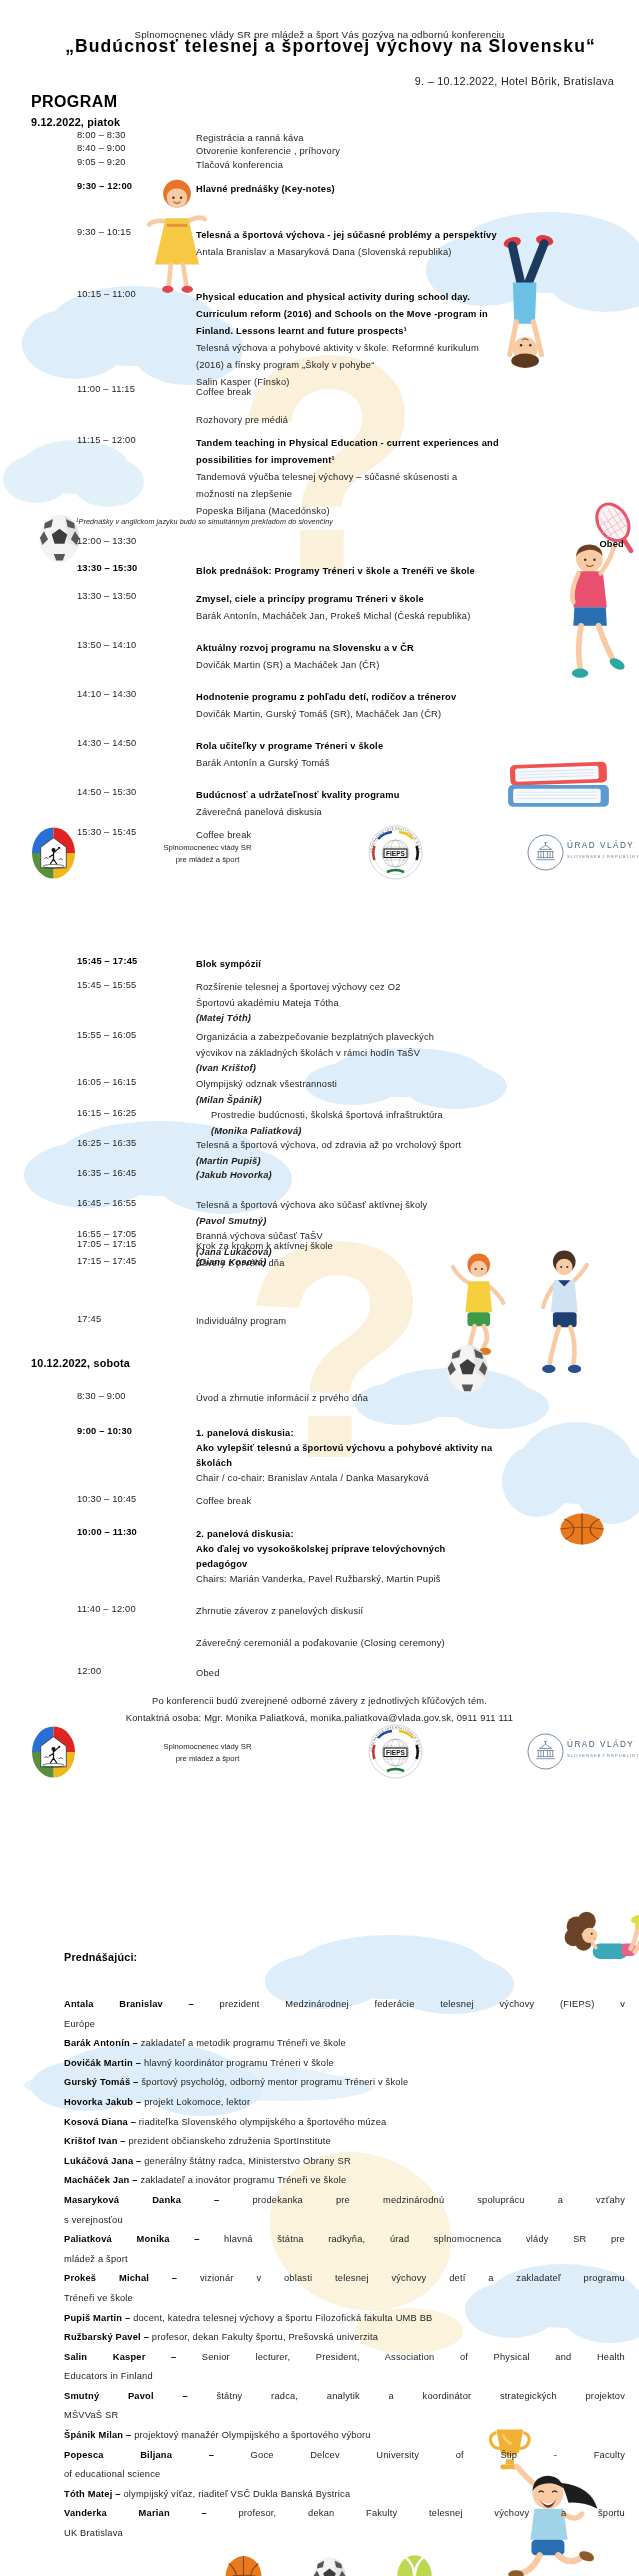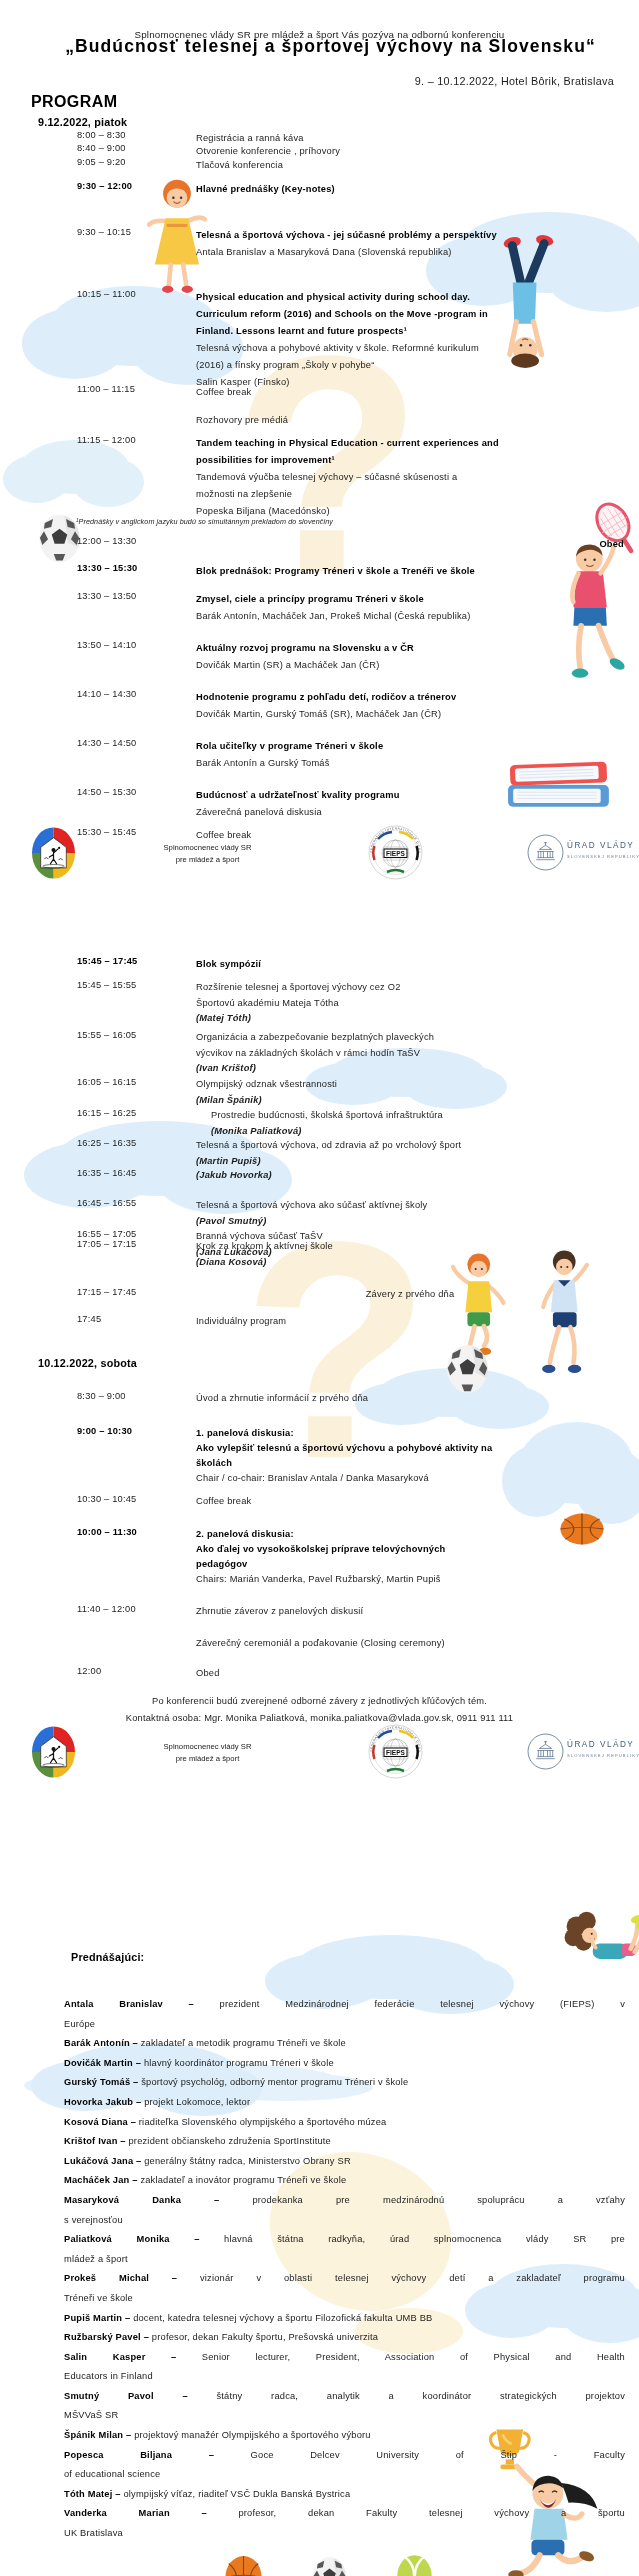--- a/index.html
+++ b/index.html
@@ -13,21 +13,21 @@
   .cloud::before{width:62%;height:88%;left:-16%;top:28%;}
   .cloud::after{width:66%;height:92%;right:-14%;top:32%;}
   .blob{position:absolute;background:#fcf3dd;border-radius:50%;}
   .qmark{position:absolute;z-index:0;font-weight:bold;color:#fbf1da;line-height:1;
          font-family:"Liberation Sans",sans-serif;}
   .center{left:0;width:639px;text-align:center;}
   .inv{top:29px;font-size:9.8px;letter-spacing:0.2px;}
   .title{top:36px;font-size:17.5px;font-weight:bold;color:#000;letter-spacing:1.1px;padding-left:11px;}
   .datev{top:75px;right:25px;font-size:10.8px;letter-spacing:0.3px;}
   .h-big{font-size:16px;font-weight:bold;color:#000;letter-spacing:0.4px;}
-  .h-day{font-size:10.8px;font-weight:bold;color:#000;letter-spacing:0.2px;margin-left:7px;}
+  .h-day{font-size:10.8px;font-weight:bold;color:#000;letter-spacing:0.2px;}
   .sch-item{position:absolute;left:0;width:592px;}
   .sch-time{position:absolute;left:77px;top:0;font-size:9.3px;letter-spacing:0.2px;white-space:pre;}
   .sch-lines{margin-left:196px;width:428px;font-size:9.3px;letter-spacing:0.2px;}
   .ln{white-space:pre;} .lh29 .ln{line-height:15px;}
   .lh30 .ln{line-height:15.5px;} .lh33 .ln{line-height:17px;}
   .lh26,.lh29,.lh30,.lh33{line-height:normal;}
   .sch-time.b,.b{font-weight:bold;color:#000;}
   .i{font-style:italic;font-weight:bold;}
   .footnote{left:76px;top:517px;font-size:7.2px;font-style:italic;letter-spacing:0.1px;color:#222;}
   .info{left:0;width:639px;text-align:center;font-size:9.3px;letter-spacing:0.2px;}
@@ -441,21 +441,21 @@
           <div class="ln i">(Jana Lukáčová)</div>
         </div>
       </div>
       <div class="sch-item" style="top: 1239px;">
         <span class="sch-time">17:05 – 17:15</span>
         <div class="sch-lines lh30">
           <div class="ln">Krok za krokom k aktívnej škole</div>
           <div class="ln i">(Diana Kosová)</div>
         </div>
       </div>
-      <div class="sch-item" style="top: 1287px; text-align: center;">
+      <div class="sch-item" style="top: 1256px;">
         <span class="sch-time">17:15 – 17:45</span>
         <div class="sch-lines lh30">
           <div class="ln">Závery z prvého dňa</div>
         </div>
       </div>
       <div class="sch-item" style="top: 1314px;">
         <span class="sch-time">17:45</span>
         <div class="sch-lines lh30">
           <div class="ln">Individuálny program</div>
         </div>

